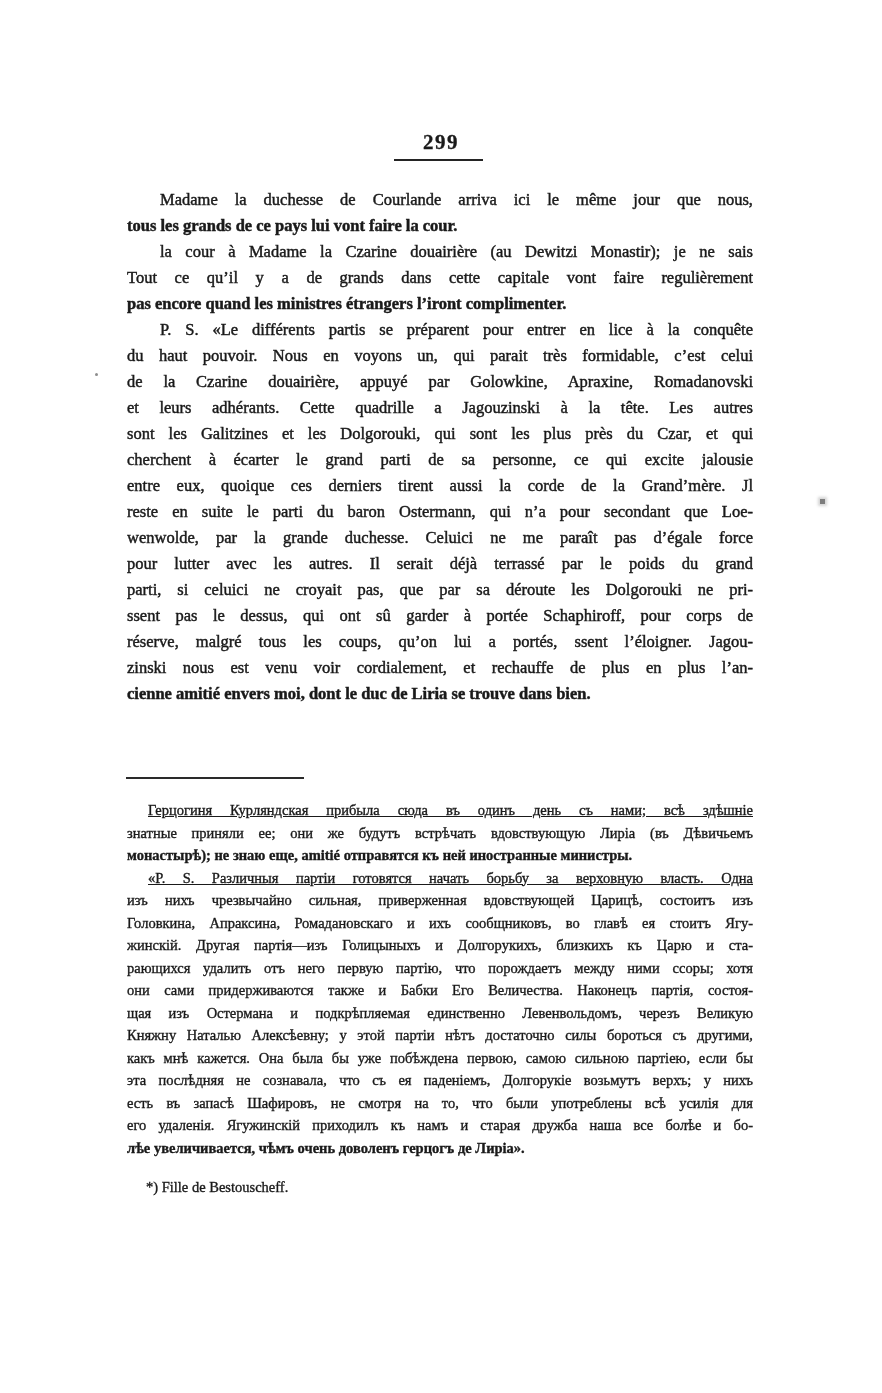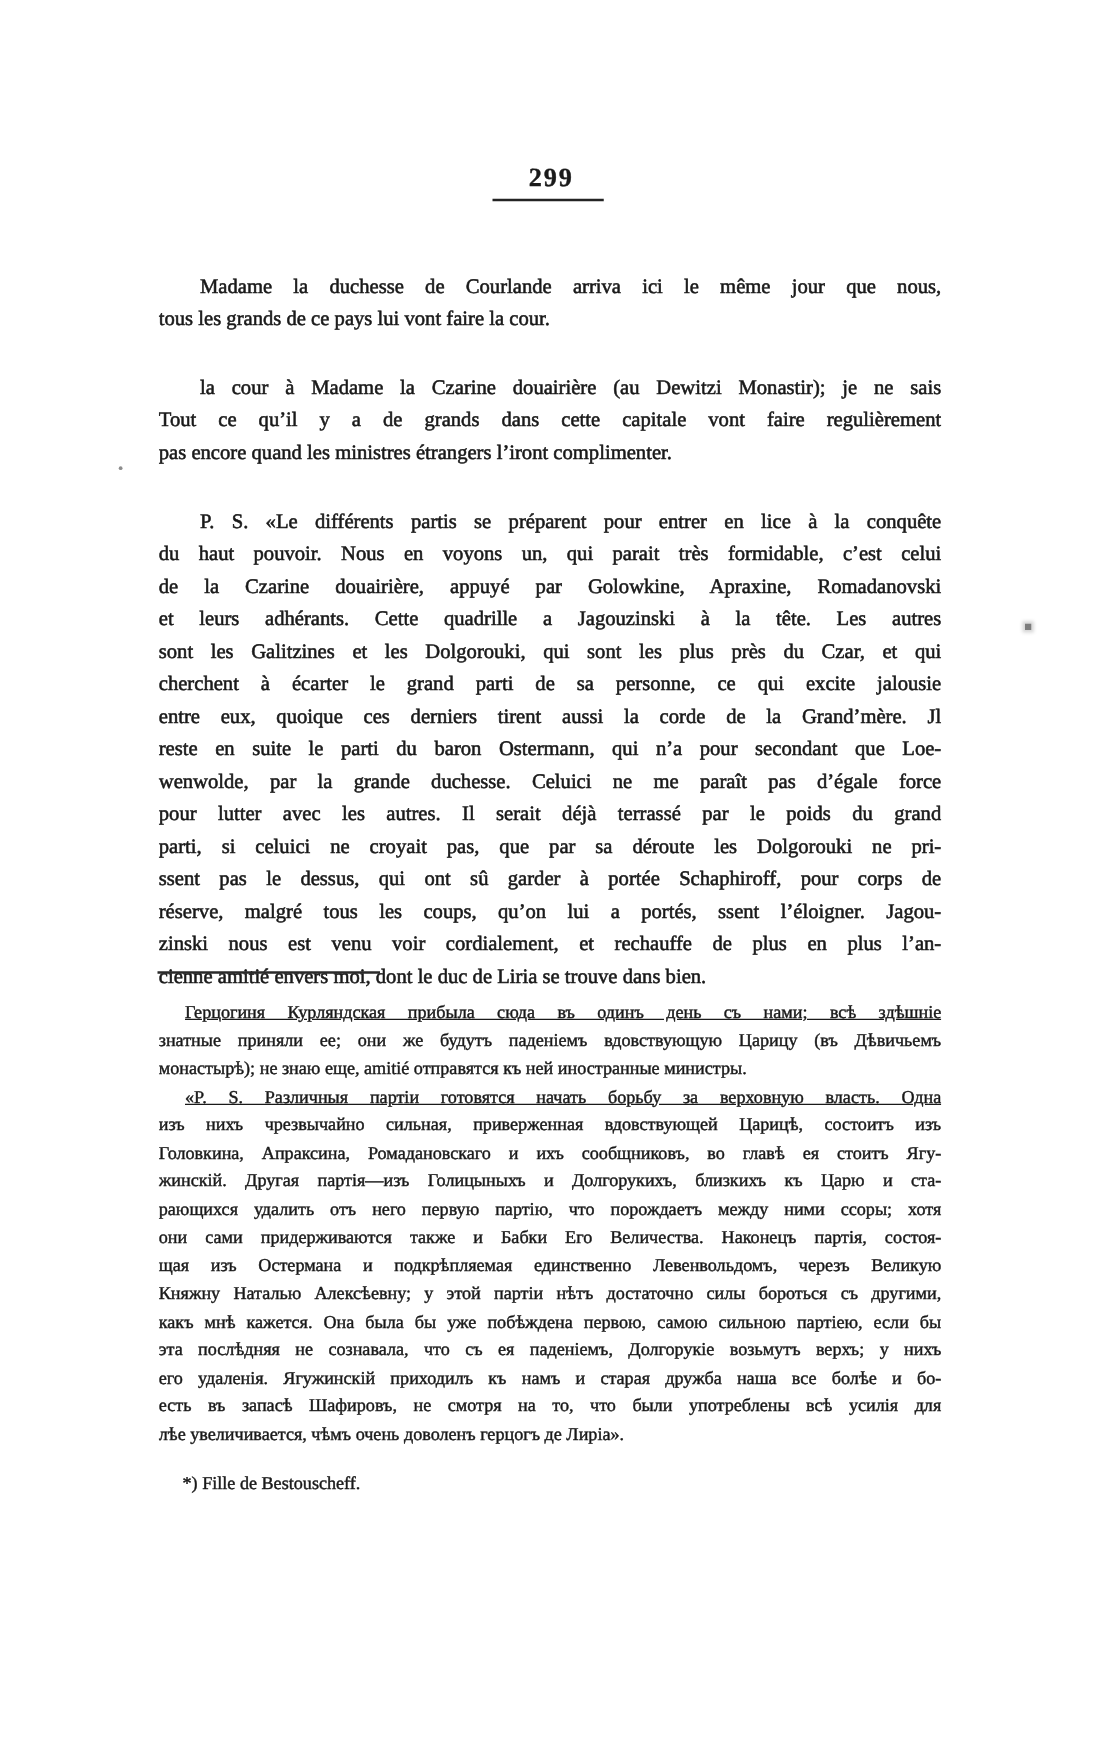--- a/index.html
+++ b/index.html
@@ -48,22 +48,22 @@
   .russian .tline {
     font-size: 14.5px;
     line-height: 22.5px;
   }
   .tline {
     text-align: justify;
     text-align-last: justify;
     white-space: normal;
     overflow: hidden;
   }
-  .para > .tline:last-child { text-align-last: left; }
-  .french .para > .tline:first-child { text-indent: 33px; margin-top: 29px; }
+  .para > .tline:last-child { text-align-last: left; font-weight: bold; }
+  .french .para > .tline:first-child { text-indent: 33px; }
   .russian .para > .tline:first-child { text-indent: 21px; text-decoration: underline; }
 
   .sep-rule {
     position: absolute;
     top: 777px; left: 126px;
     width: 178px; height: 2px;
     background: #2a2a2a;
   }
   .footnote {
     position: absolute;
@@ -122,36 +122,36 @@
         <div class="tline">zinski nous est venu voir cordialement, et rechauffe de plus en plus l’an-</div>
         <div class="tline">cienne amitié envers moi, dont le duc de Liria se trouve dans bien.</div>
       </div>
   </div>
 
   <div class="sep-rule"></div>
 
   <div class="russian">
     <div class="para">
         <div class="tline">Герцогиня Курляндская прибыла сюда въ одинъ день съ нами; всѣ здѣшніе</div>
-        <div class="tline">знатные приняли ее; они же будутъ паденіемъ вдовствующую Царицу (въ Дѣвичьемъ</div>
+        <div class="tline">знатные приняли ее; они же будутъ встрѣчать вдовствующую Лиріа (въ Дѣвичьемъ</div>
         <div class="tline">монастырѣ); не знаю еще, amitié отправятся къ ней иностранные министры.</div>
       </div>
     <div class="para">
         <div class="tline">«P. S. Различныя партіи готовятся начать борьбу за верховную власть.  Одна</div>
         <div class="tline">изъ нихъ чрезвычайно сильная, приверженная вдовствующей Царицѣ, состоитъ изъ</div>
         <div class="tline">Головкина, Апраксина, Ромадановскаго и ихъ сообщниковъ, во главѣ ея стоитъ Ягу-</div>
         <div class="tline">жинскій. Другая партія—изъ Голицыныхъ и Долгорукихъ, близкихъ къ Царю и ста-</div>
         <div class="tline">рающихся удалить отъ него первую партію, что порождаетъ между ними ссоры; хотя</div>
         <div class="tline">они сами придерживаются также и Бабки Его Величества. Наконецъ партія, состоя-</div>
         <div class="tline">щая изъ Остермана и подкрѣпляемая единственно Левенвольдомъ, черезъ Великую</div>
         <div class="tline">Княжну Наталью Алексѣевну; у этой партіи нѣтъ достаточно силы бороться съ другими,</div>
         <div class="tline">какъ мнѣ кажется. Она была бы уже побѣждена первою, самою сильною партіею, если бы</div>
         <div class="tline">эта послѣдняя не сознавала, что съ ея паденіемъ, Долгорукіе возьмутъ верхъ; у нихъ</div>
+        <div class="tline">есть въ запасѣ Шафировъ, не смотря на то, что были употреблены всѣ усилія для</div>
         <div class="tline">его удаленія. Ягужинскій приходилъ къ намъ и старая дружба наша все болѣе и бо-</div>
-        <div class="tline">есть въ запасѣ Шафировъ, не смотря на то, что были употреблены всѣ усилія для</div>
         <div class="tline">лѣе увеличивается, чѣмъ очень доволенъ герцогъ де Лиріа».</div>
       </div>
   </div>
 
   <div class="footnote">
     <span>*) Fille de Bestouscheff.</span>
   </div>
 
   <div class="speck-left"></div>
   <div class="speck-right"></div>

